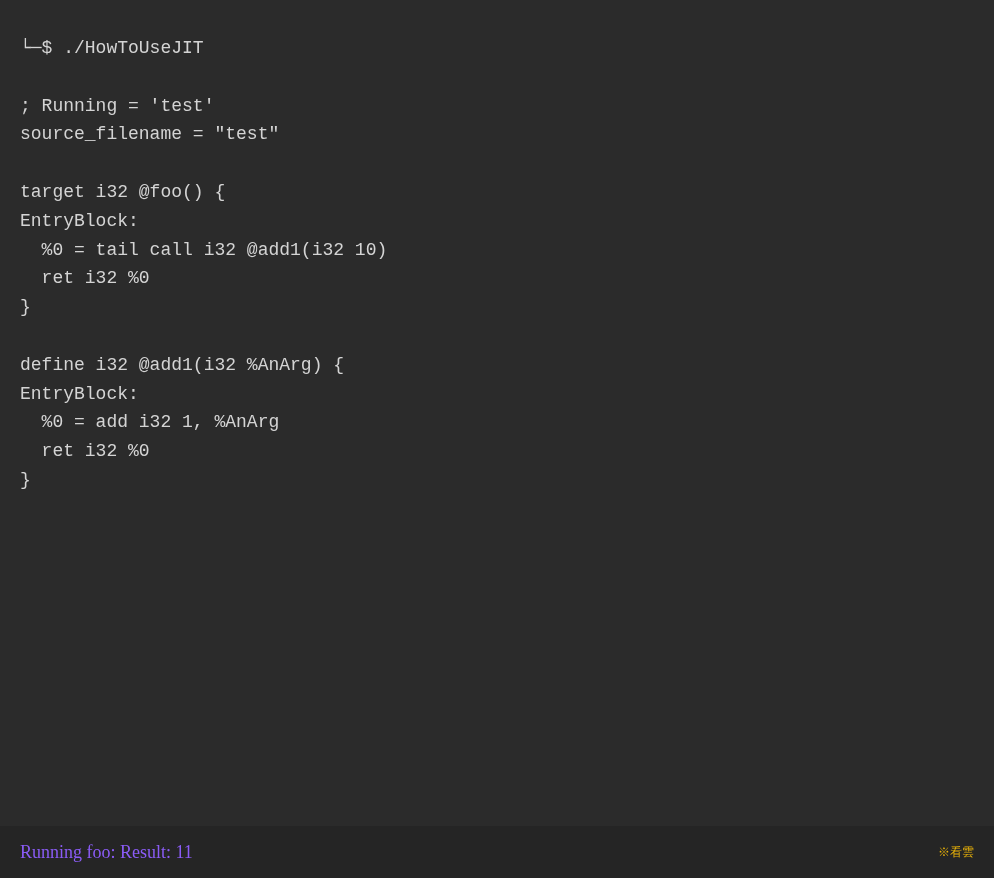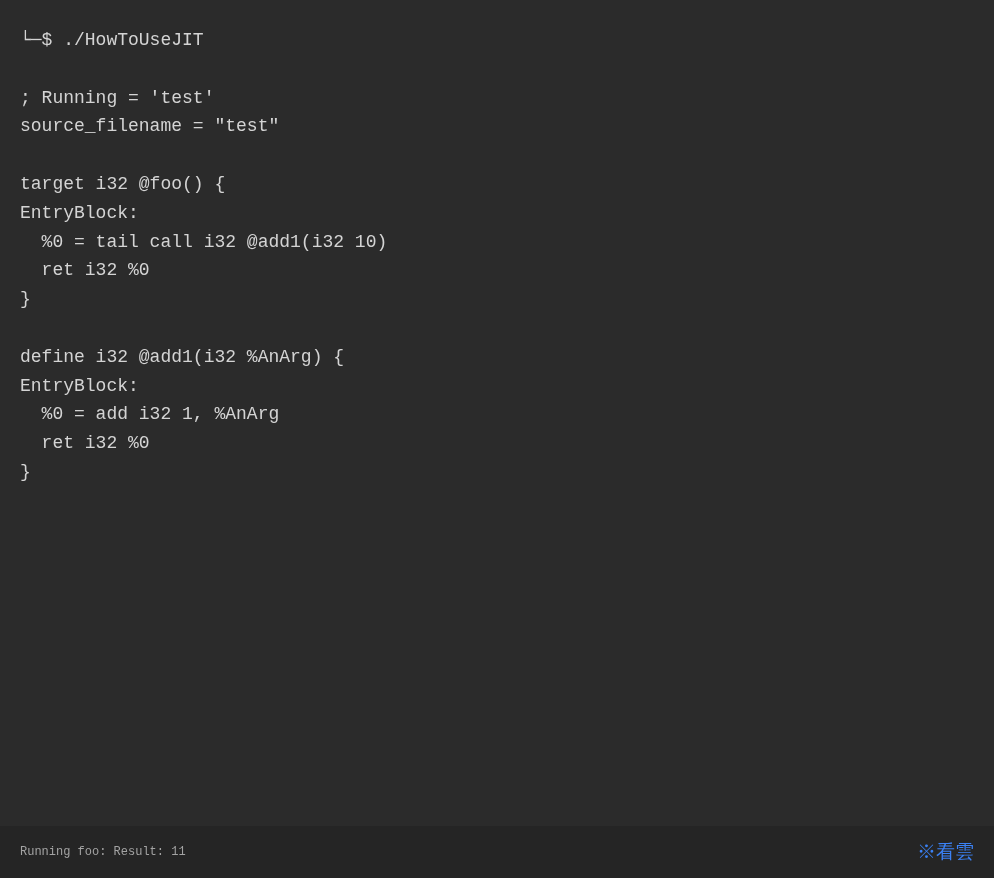--- a/index.html
+++ b/index.html
@@ -15,21 +15,21 @@
       font-family: 'Courier New', Courier, monospace;
       font-size: 18px;
       color: #d4d4d4;
       overflow: hidden;
     }
 
     .terminal {
       width: 100%;
       height: 100%;
       background-color: #2b2b2b;
-      padding: 26px 20px;
+      padding: 34px 20px;
       position: relative;
     }
 
     .line {
       line-height: 1.6;
       white-space: pre;
       display: block;
     }
 
     .empty-line {
@@ -49,28 +49,28 @@
       right: 0;
       height: 52px;
       background-color: #252525;
       display: flex;
       align-items: center;
       justify-content: space-between;
       padding: 0 20px;
     }
 
     .bottom-result {
-      color: #a3a3a3;
-      font-size: 12px;
-      font-family: Liberation Mono, monospace;
+      color: #8b5cf6;
+      font-size: 18px;
+      font-family: Liberation Serif, serif;
     }
 
     .bottom-icon {
-      color: #3b82f6;
-      font-size: 19px;
+      color: #eab308;
+      font-size: 12px;
     }
   </style>
 </head>
 <body>
 
 <div class="terminal">
 
   <span class="line prompt">└─$ ./HowToUseJIT</span>
   <span class="empty-line"></span>
   <span class="line">; Running = 'test'</span>

